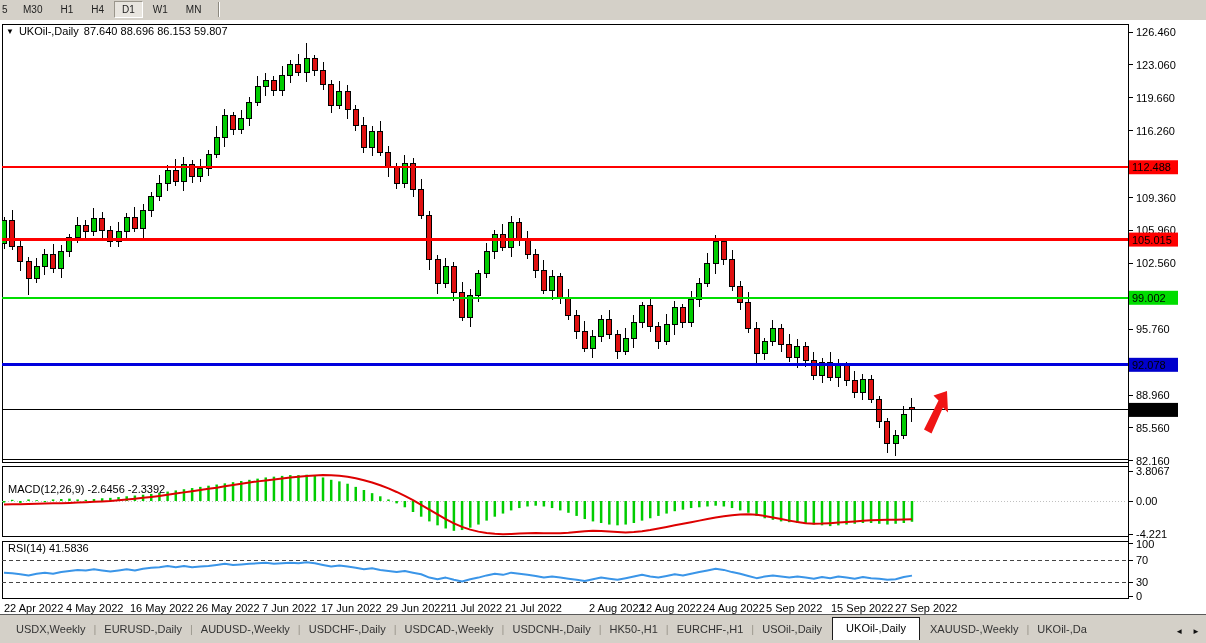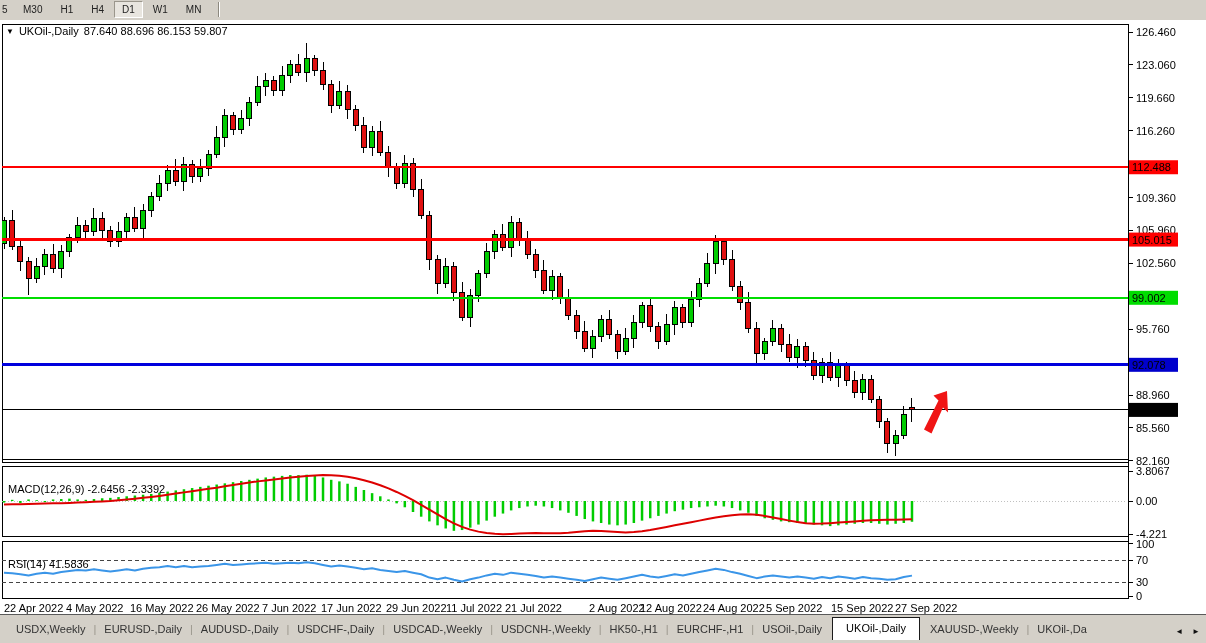--- a/index.html
+++ b/index.html
@@ -497,38 +497,38 @@
       <span class="dd">▼</span>
       <span>UKOil-,Daily</span>
       <span>87.640 88.696 86.153 59.807</span>
     </div>
 
     <div class="pane-label" id="macd-label" style="top:447px;margin-top:16px;">
       <span>MACD(12,26,9)</span>
       <span>-2.6456 -2.3392</span>
     </div>
 
-    <div class="pane-label" id="rsi-label" style="top:538px;">
+    <div class="pane-label" id="rsi-label" style="top:522px;">
       <span>RSI(14)</span>
       <span>41.5836</span>
     </div>
   </div>
 
   <div class="tabbar">
       <span class="tab">USDX,Weekly</span>
       <span class="tab-sep">|</span>
       <span class="tab">EURUSD-,Daily</span>
       <span class="tab-sep">|</span>
-      <span class="tab">AUDUSD-,Daily</span>
+      <span class="tab">AUDUSD-,Weekly</span>
       <span class="tab-sep">|</span>
       <span class="tab">USDCHF-,Daily</span>
       <span class="tab-sep">|</span>
       <span class="tab">USDCAD-,Weekly</span>
       <span class="tab-sep">|</span>
-      <span class="tab">USDCNH-,Weekly</span>
+      <span class="tab">USDCNH-,Daily</span>
       <span class="tab-sep">|</span>
       <span class="tab">HK50-,H1</span>
       <span class="tab-sep">|</span>
       <span class="tab">EURCHF-,H1</span>
       <span class="tab-sep">|</span>
       <span class="tab">USOil-,Daily</span>
       <span class="tab active">UKOil-,Daily</span>
       <span class="tab">XAUUSD-,Weekly</span>
       <span class="tab-sep">|</span>
       <span class="tab">UKOil-,Da</span>

